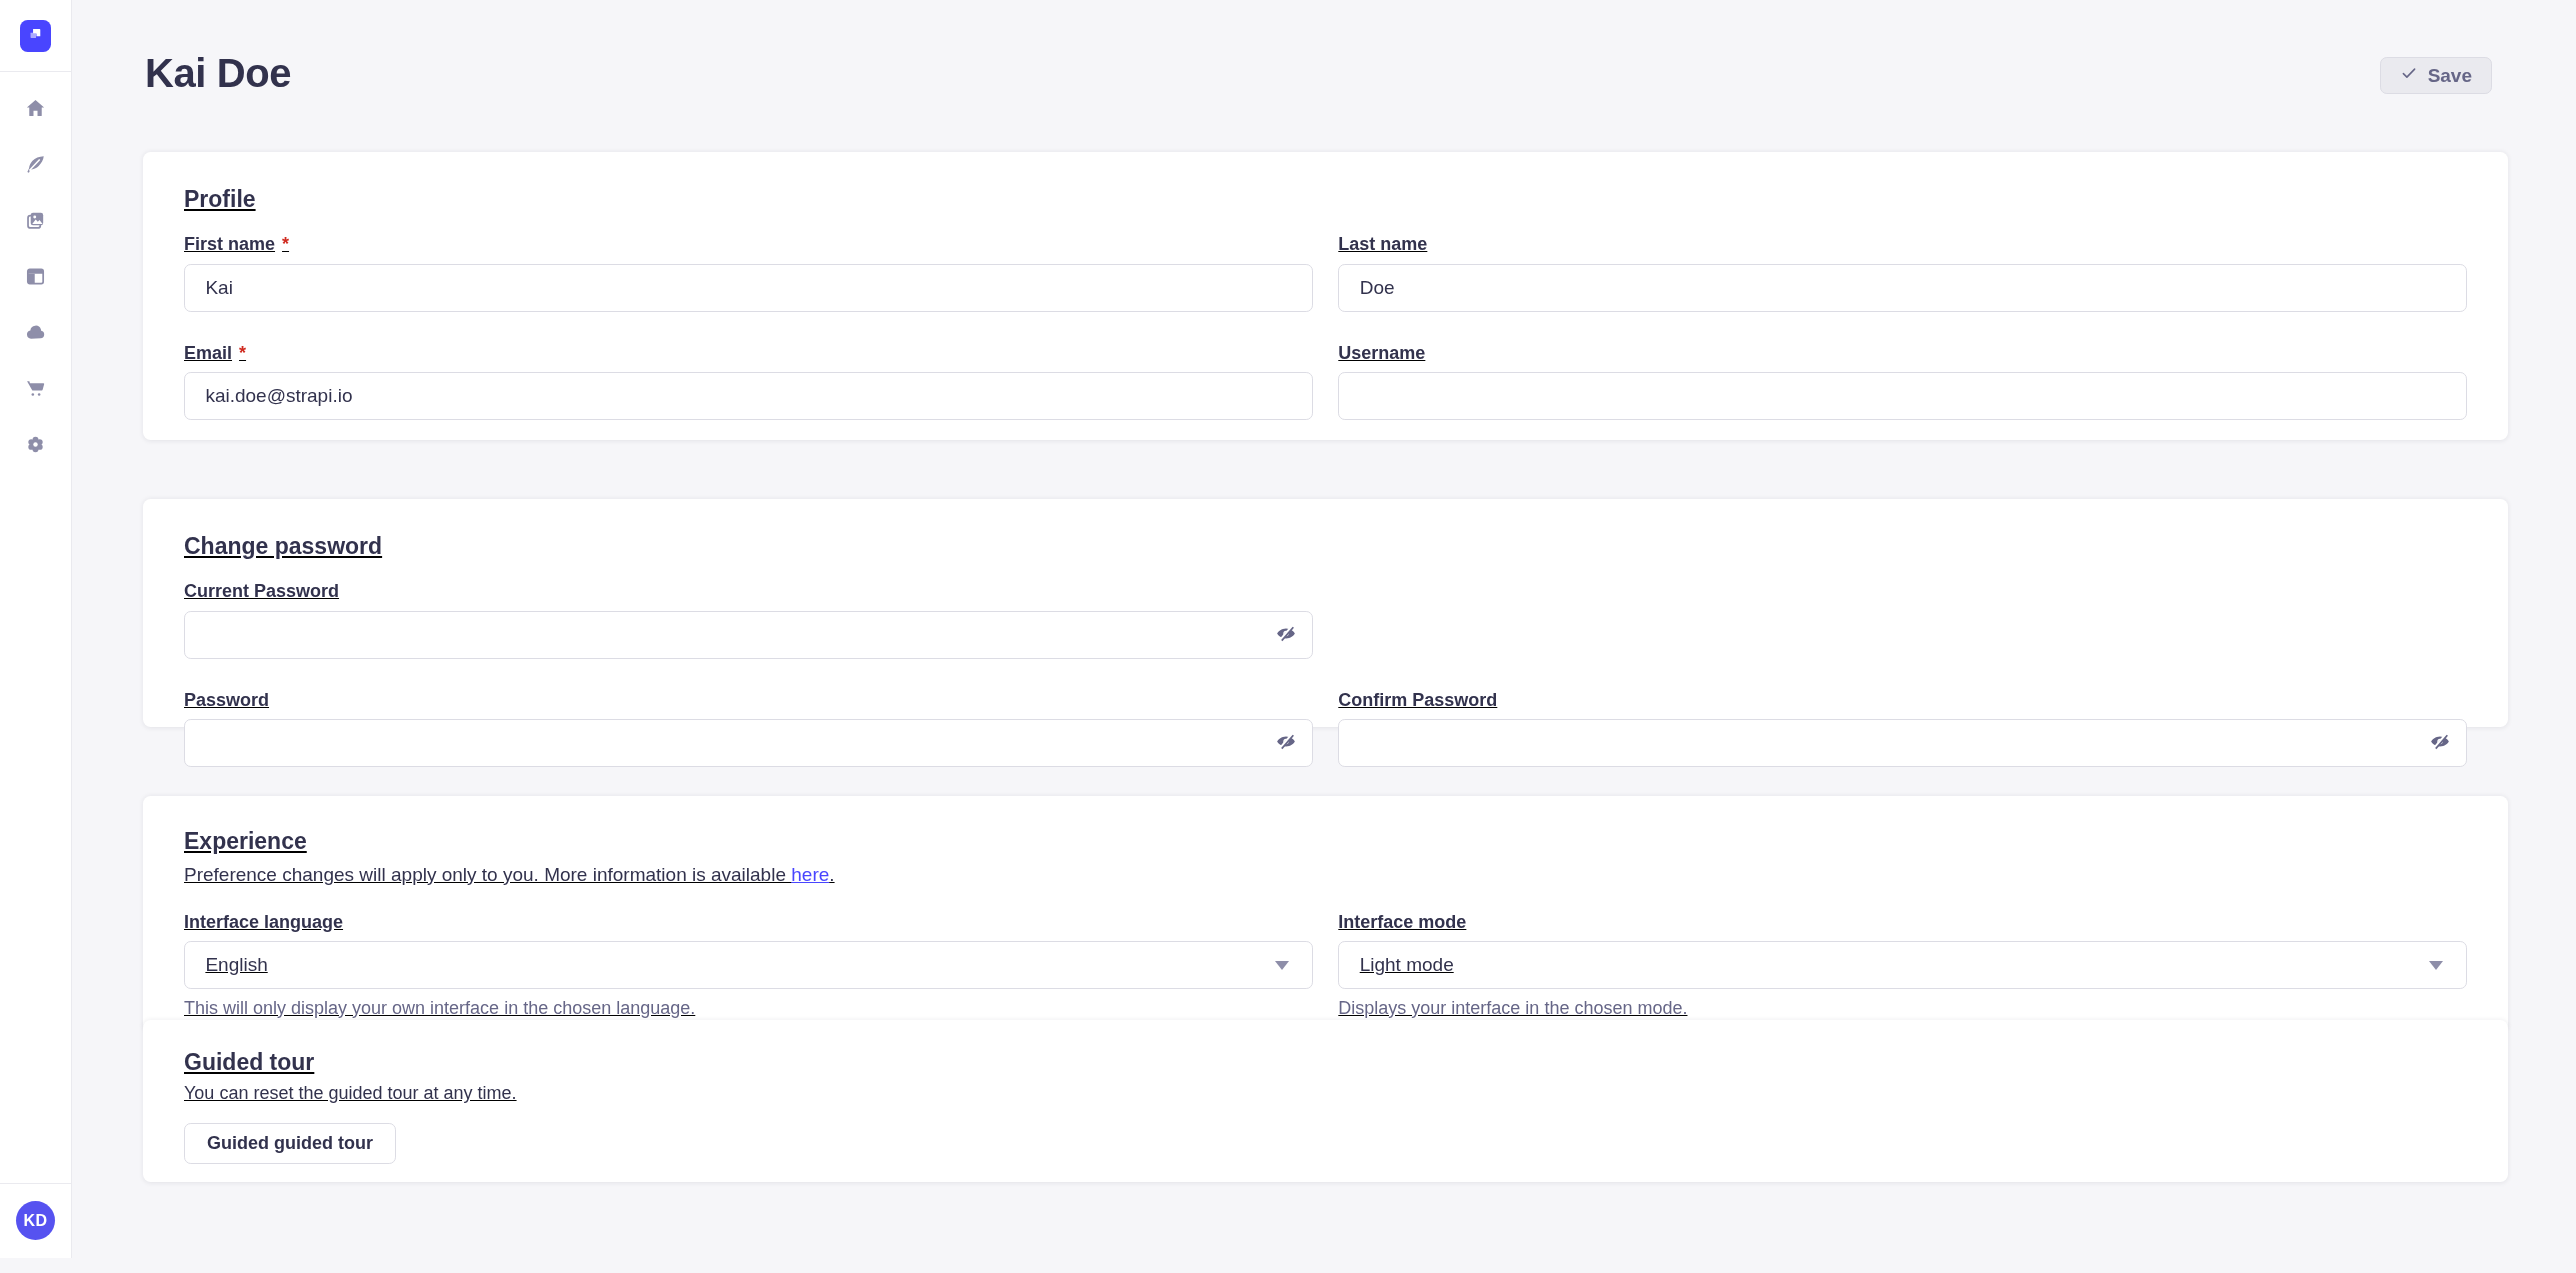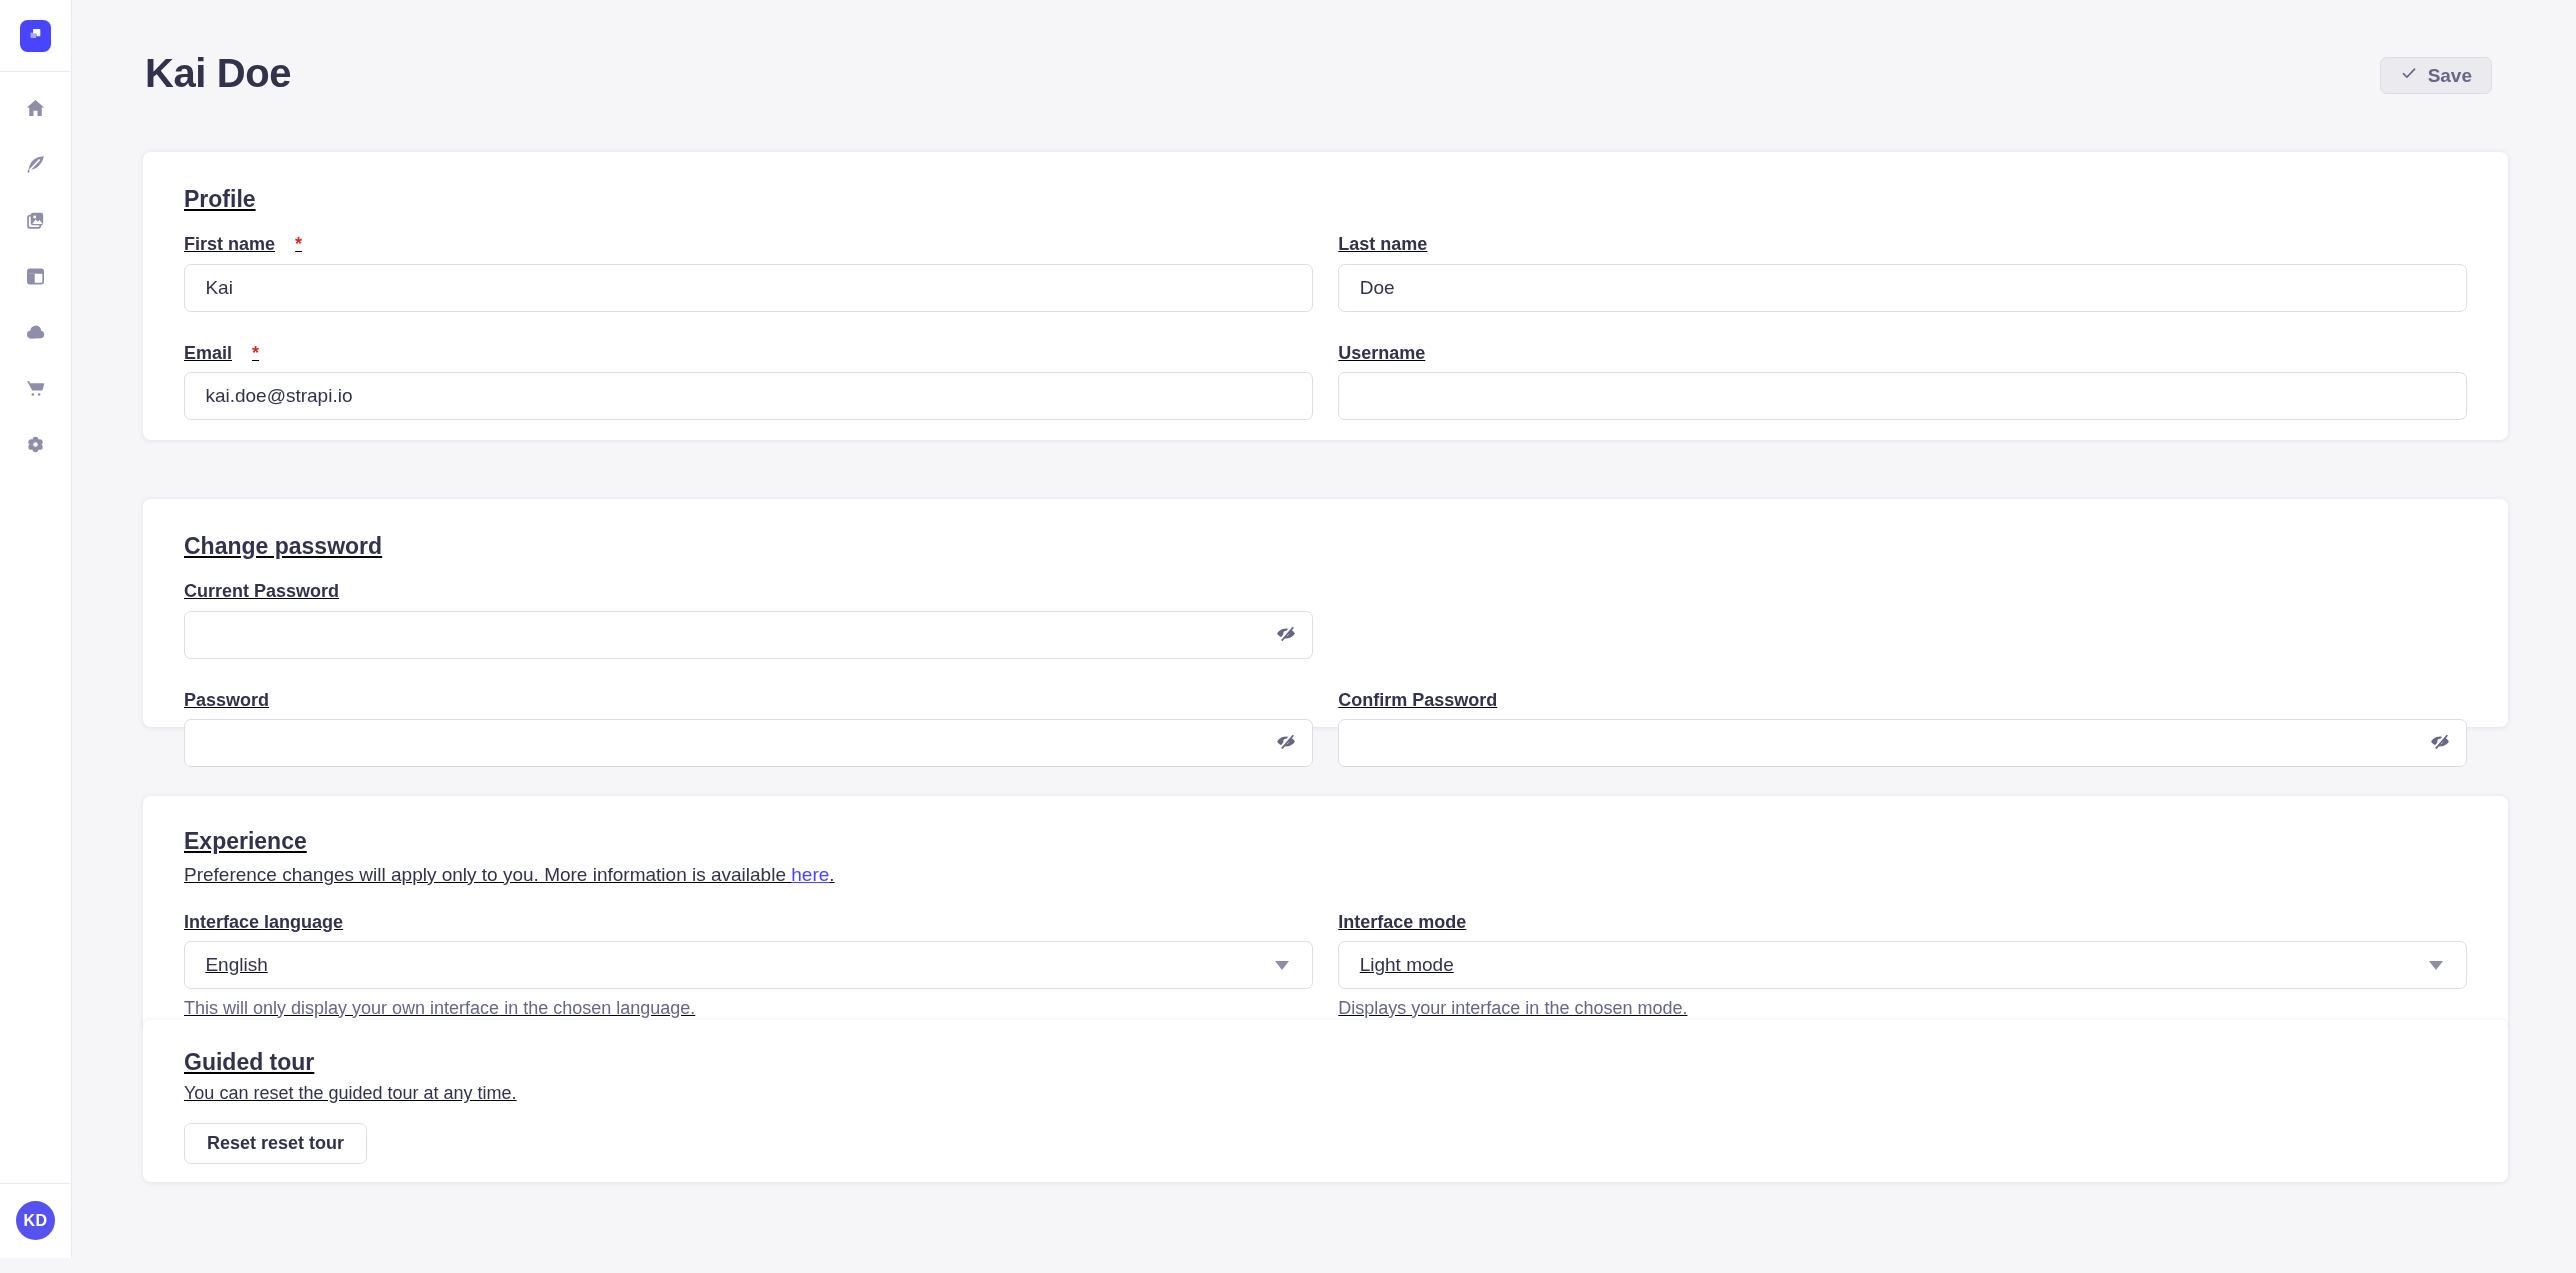--- a/index.html
+++ b/index.html
@@ -34,21 +34,21 @@
 
   
   .card{position:absolute;left:143px;width:2365px;background:#fff;border-radius:7.7px;box-shadow:0 0.9px 5.1px rgba(33,33,52,.09);padding:34px 41px 0;text-decoration:underline;}
   .card-profile{top:152px;height:288px;}
   .card-password{top:499px;height:228px;}
   .card-experience{top:796px;height:235px;padding-top:32px;}
   .card-tour{top:1020px;height:162px;padding-top:29px;}
   .card h2{font-size:23px;line-height:26.4px;font-weight:600;color:var(--c-text);}
 
   .grid{display:grid;grid-template-columns:1fr 1fr;column-gap:25.6px;row-gap:31px;margin-top:22px;}
-  .field-label{display:flex;gap:20px;font-size:18px;line-height:21px;font-weight:600;color:var(--c-text);}
+  .field-label{display:flex;gap:7px;font-size:18px;line-height:21px;font-weight:600;color:var(--c-text);}
   .req{color:var(--c-danger);font-weight:700;}
   .control{margin-top:8.5px;position:relative;}
   .text-input{width:100%;height:48px;border:0.9px solid var(--c-border);border-radius:6.8px;background:#fff;padding:0 51px 0 20.4px;font-size:19px;color:var(--c-text);font-family:inherit;outline:none;}
   .text-input.plain{padding-right:20.4px;}
   .eye-btn{position:absolute;right:13.6px;top:50%;transform:translateY(-50%);width:27px;height:27px;border:none;background:none;padding:0;display:flex;align-items:center;justify-content:center;cursor:pointer;}
 
   .select{height:48px;border:0.9px solid var(--c-border);border-radius:6.8px;background:#fff;display:flex;align-items:center;justify-content:space-between;padding:0 23px 0 20.4px;font-size:19px;color:var(--c-text);cursor:pointer;}
   .caret{width:0;height:0;border-left:7.7px solid transparent;border-right:7.7px solid transparent;border-top:9.4px solid var(--c-icon);}
   .hint{margin-top:8.5px;font-size:18px;line-height:21px;color:var(--c-muted);}
 
@@ -291,17 +291,17 @@
           </div>
         </div>
         <div class="hint">Displays your interface in the chosen mode.</div>
       </div>
     </div>
   </section>
 
   <section class="card card-tour">
     <h2>Guided tour</h2>
     <p class="gt-text">You can reset the guided tour at any time.</p>
-    <button class="gt-btn">Reset reset tour</button>
+    <button class="gt-btn">Guided guided tour</button>
   </section>
 
 </div>
 
 
 </body></html>

